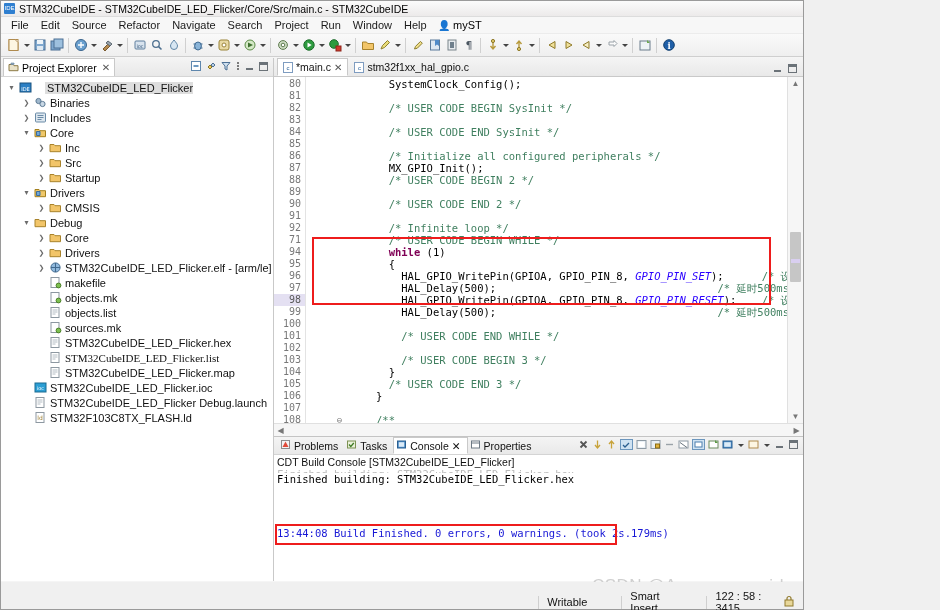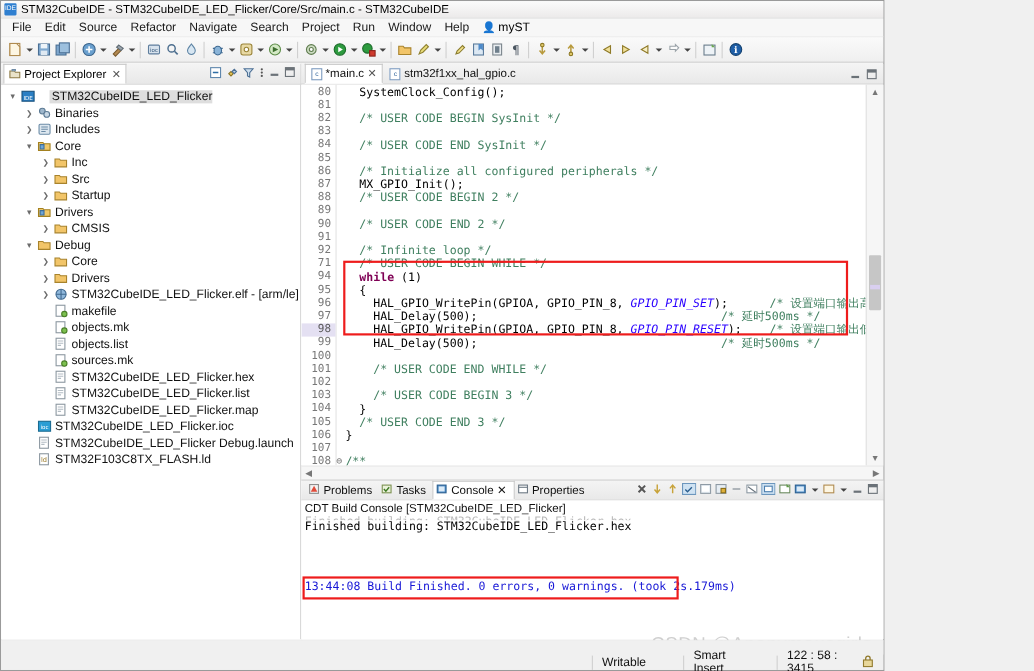--- a/index.html
+++ b/index.html
@@ -148,21 +148,21 @@
     font-family: "DejaVu Sans Mono", monospace;
     font-size: 10.5px;
     line-height: 12px;
     background: #fff;
   }
   .gutter-bg {
     position: absolute; left: 0; top: 0; bottom: 0; width: 32px;
     background: #fff; border-right: 1px solid #e3e3e3;
   }
   .code-lines { position: relative; padding-top: 1px; }
-  .cline { display: flex; height: 12px; align-items: center; white-space: pre; }
+  .cline { display: flex; height: 12px; align-items: center; white-space: pre; gap: 31px; }
   .lnum {
     width: 31px; flex: none; text-align: right; padding-right: 4px;
     color: #787878; font-size: 10px;
     font-family: "DejaVu Sans Mono", monospace;
   }
   .lnum.cur { background: #e4e0f2; color: #5a5a5a; }
   .fold { width: 7px; flex:none; text-align:center; color:#777; font-size:9px; }
   .ctext { padding-left: 2px; color: #000; }
   .cm { color: #3f7f5f; }          
   .kw { color: #7f0055; font-weight: bold; }  
@@ -675,21 +675,21 @@
           <div class="row" style="padding-left: 34px;">
             <span class="twisty"></span>
             <span class="ico">
               <svg width="13" height="13">
                 <rect x="2" y="1.5" width="8" height="10" fill="#fff" stroke="#8d98a1"></rect>
                 <path d="M3.5 4h5M3.5 6h5M3.5 8h3" stroke="#b3bcc3"></path>
               </svg>
             </span>
             <span class="lbl">STM32CubeIDE_LED_Flicker.hex</span>
           </div>
-          <div class="row" style="padding-left: 34px;">
+          <div class="row" style="padding-left: 34px; font-family: Liberation Serif, serif;">
             <span class="twisty"></span>
             <span class="ico">
               <svg width="13" height="13">
                 <rect x="2" y="1.5" width="8" height="10" fill="#fff" stroke="#8d98a1"></rect>
                 <path d="M3.5 4h5M3.5 6h5M3.5 8h3" stroke="#b3bcc3"></path>
               </svg>
             </span>
             <span class="lbl">STM32CubeIDE_LED_Flicker.list</span>
           </div>
           <div class="row" style="padding-left: 34px;">

